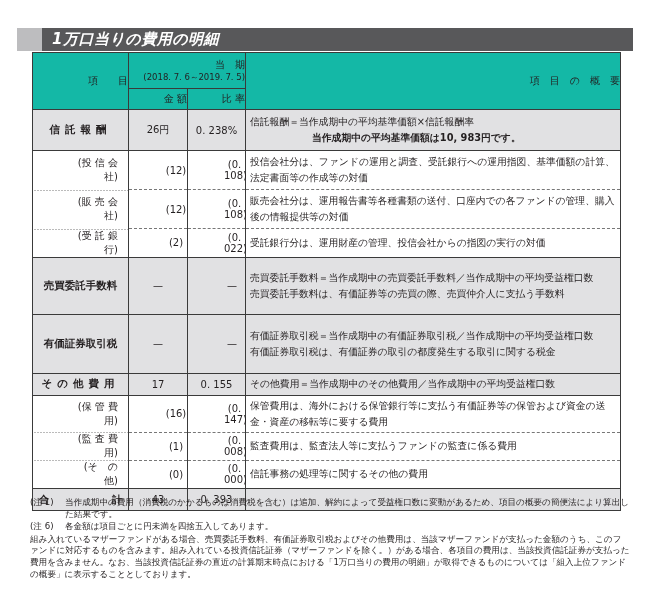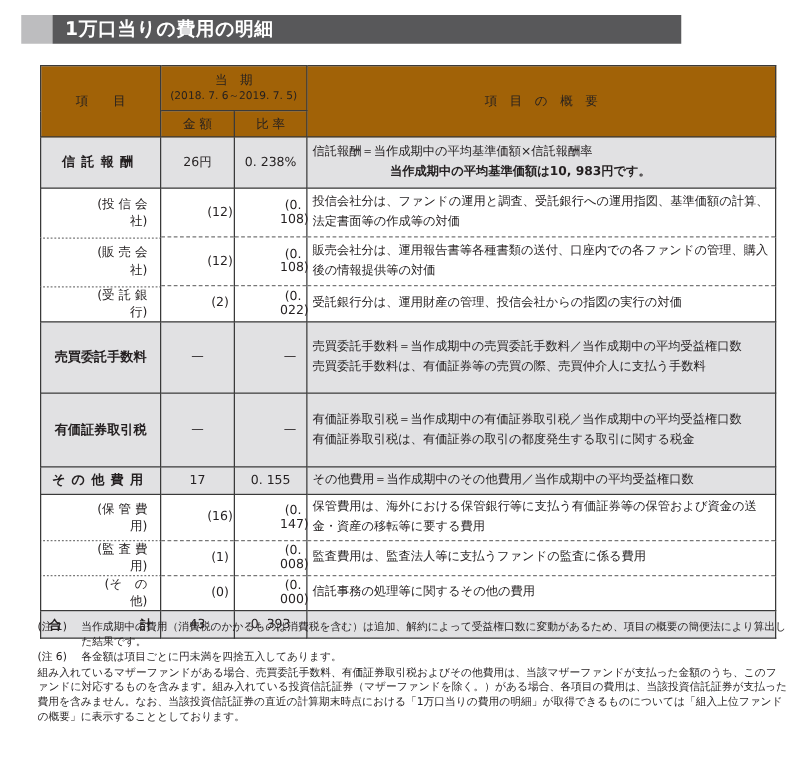--- a/index.html
+++ b/index.html
@@ -2,37 +2,38 @@
 <html><head>
 <meta charset="utf-8">
 <style>
   html, body { margin: 0; padding: 0; background: #ffffff; }
   body {
     width: 649px; height: 615px; position: relative; overflow: hidden;
     font-family: "DejaVu Sans", "Liberation Sans", sans-serif;
     color: #231f20;
   }
   .title-bar {
-    position: absolute; left: 17px; top: 12px; width: 528px; height: 23px;
+    position: absolute; left: 17px; top: 28px; width: 616px; height: 23px;
     display: flex;
+    font-style: italic;
   }
   .title-accent { width: 25px; height: 100%; background: #bdbdbf; }
   .title-main {
     flex: 1; background: #58585a; color: #ffffff;
     font-size: 15px; font-weight: bold; line-height: 23px; padding-left: 10px;
     letter-spacing: 0.5px;
   }
   table.cost {
     position: absolute; left: 32px; top: 52px; width: 588px;
     border-collapse: collapse; font-size: 10px; table-layout: fixed;
   }
   table.cost td, table.cost th {
     border: 1px solid #3a3a3a; padding: 0; vertical-align: middle;
   }
-  table.cost th { background: #a16207; font-weight: normal; text-align: center; }
+  table.cost th { background: #14b8a6; font-weight: normal; text-align: right; }
   .hdr-period { line-height: 13px; font-size: 10px; }
   .hdr-period .sub { font-size: 8.5px; }
   .c-item { text-align: center; }
   .c-num { text-align: center; }
   .c-desc { text-align: left; padding: 2px 4px !important; line-height: 16px; font-size: 9.8px; }
   tr.main td { background: #e1e1e3; }
   tr.main td.c-item { font-weight: bold; font-size: 10.5px; }
   tr.sub td { background: #ffffff; padding-left: 36px; }
   tr.sub td.c-item { text-align: right; padding-right: 10px; color: #231f20; }
   tr.sub.dash-top td { border-top: 1px dashed #777777; }

